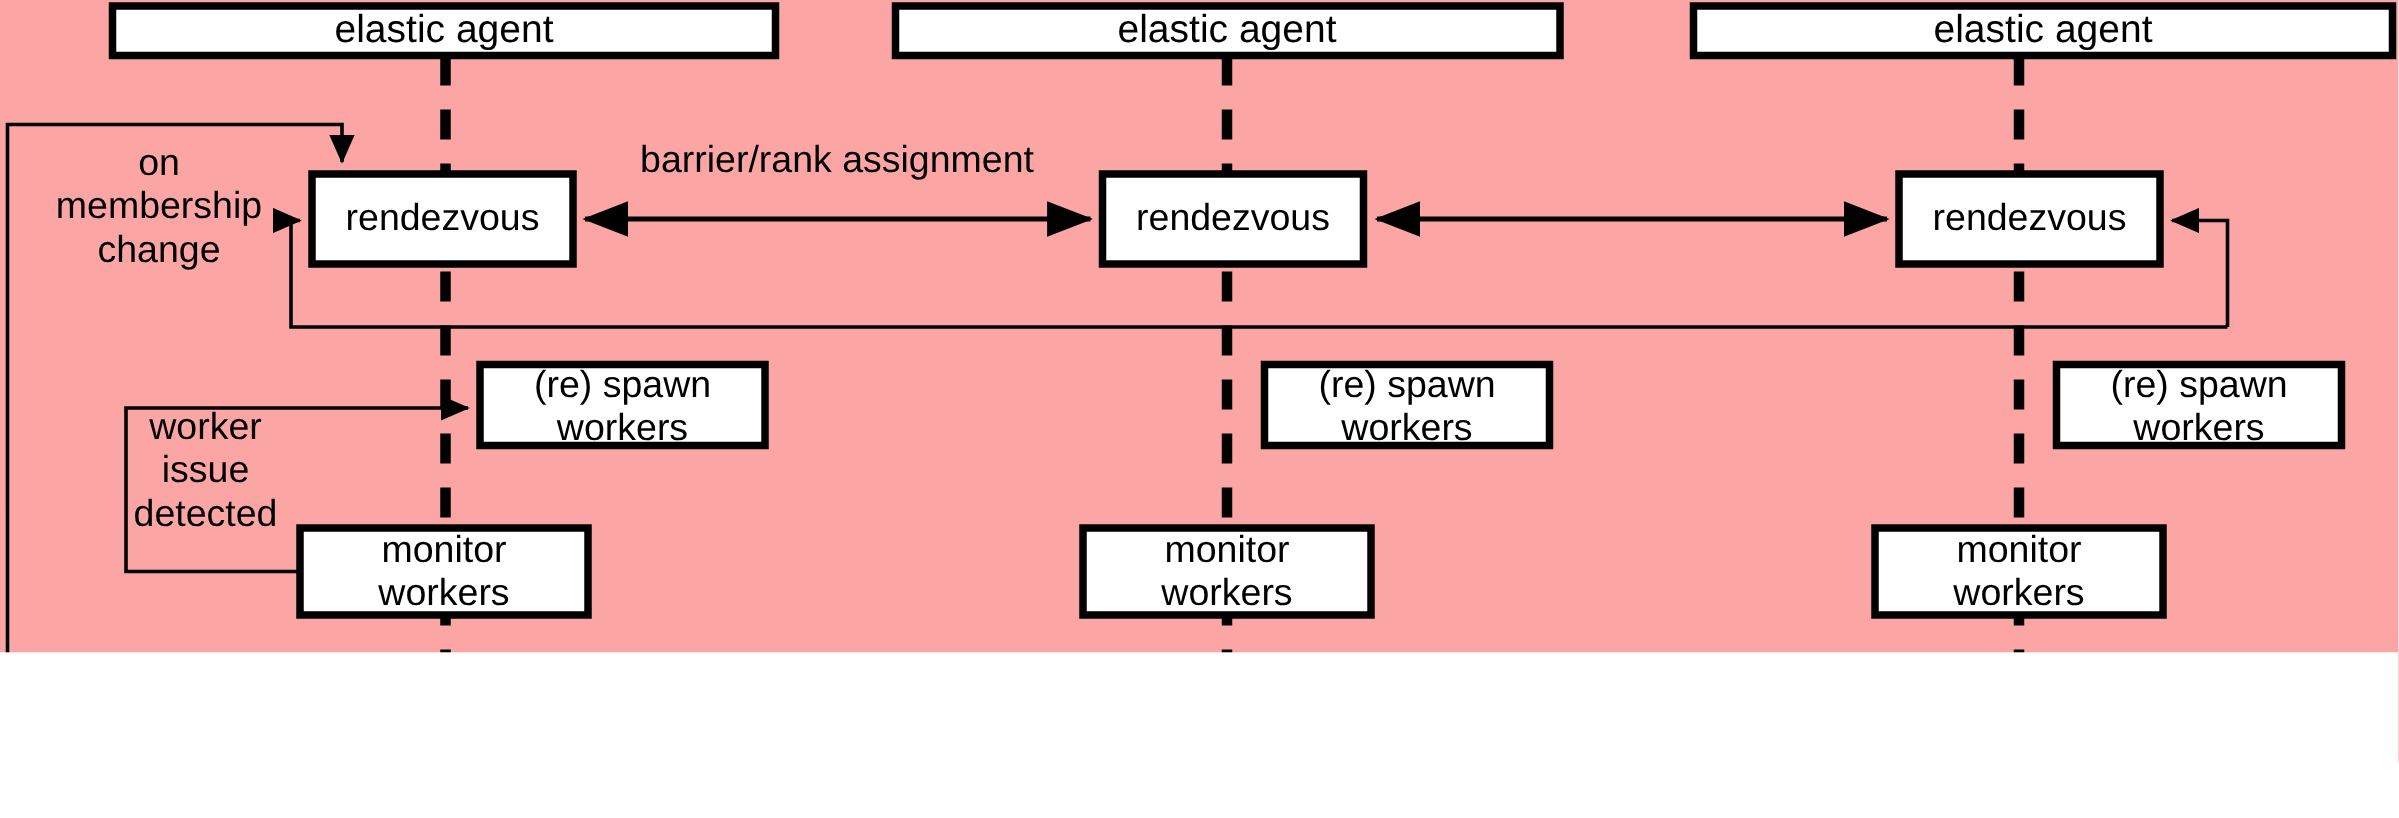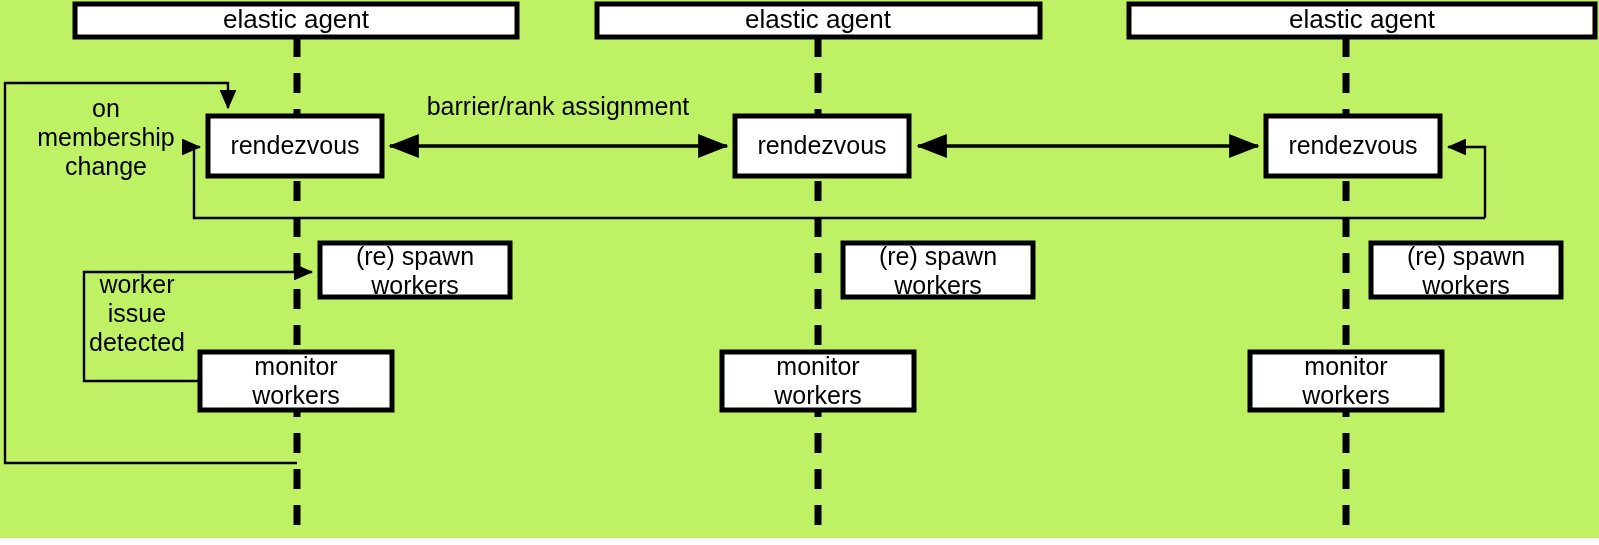--- a/index.html
+++ b/index.html
@@ -3,22 +3,22 @@
 <meta charset="utf-8">
 <style>
   html, body {
     margin: 0;
     padding: 0;
     background: #ffffff;
   }
   #diagram-root {
     position: relative;
     width: 1599px;
-    height: 538px;
-    background: #bef264;
+    height: 435px;
+    background: #fca5a5;
     font-family: "Liberation Sans", sans-serif;
     overflow: hidden;
   }
   svg#diagram-svg {
     position: absolute;
     top: 0;
     left: 0;
     width: 1599px;
     height: 545px;
     display: block;

